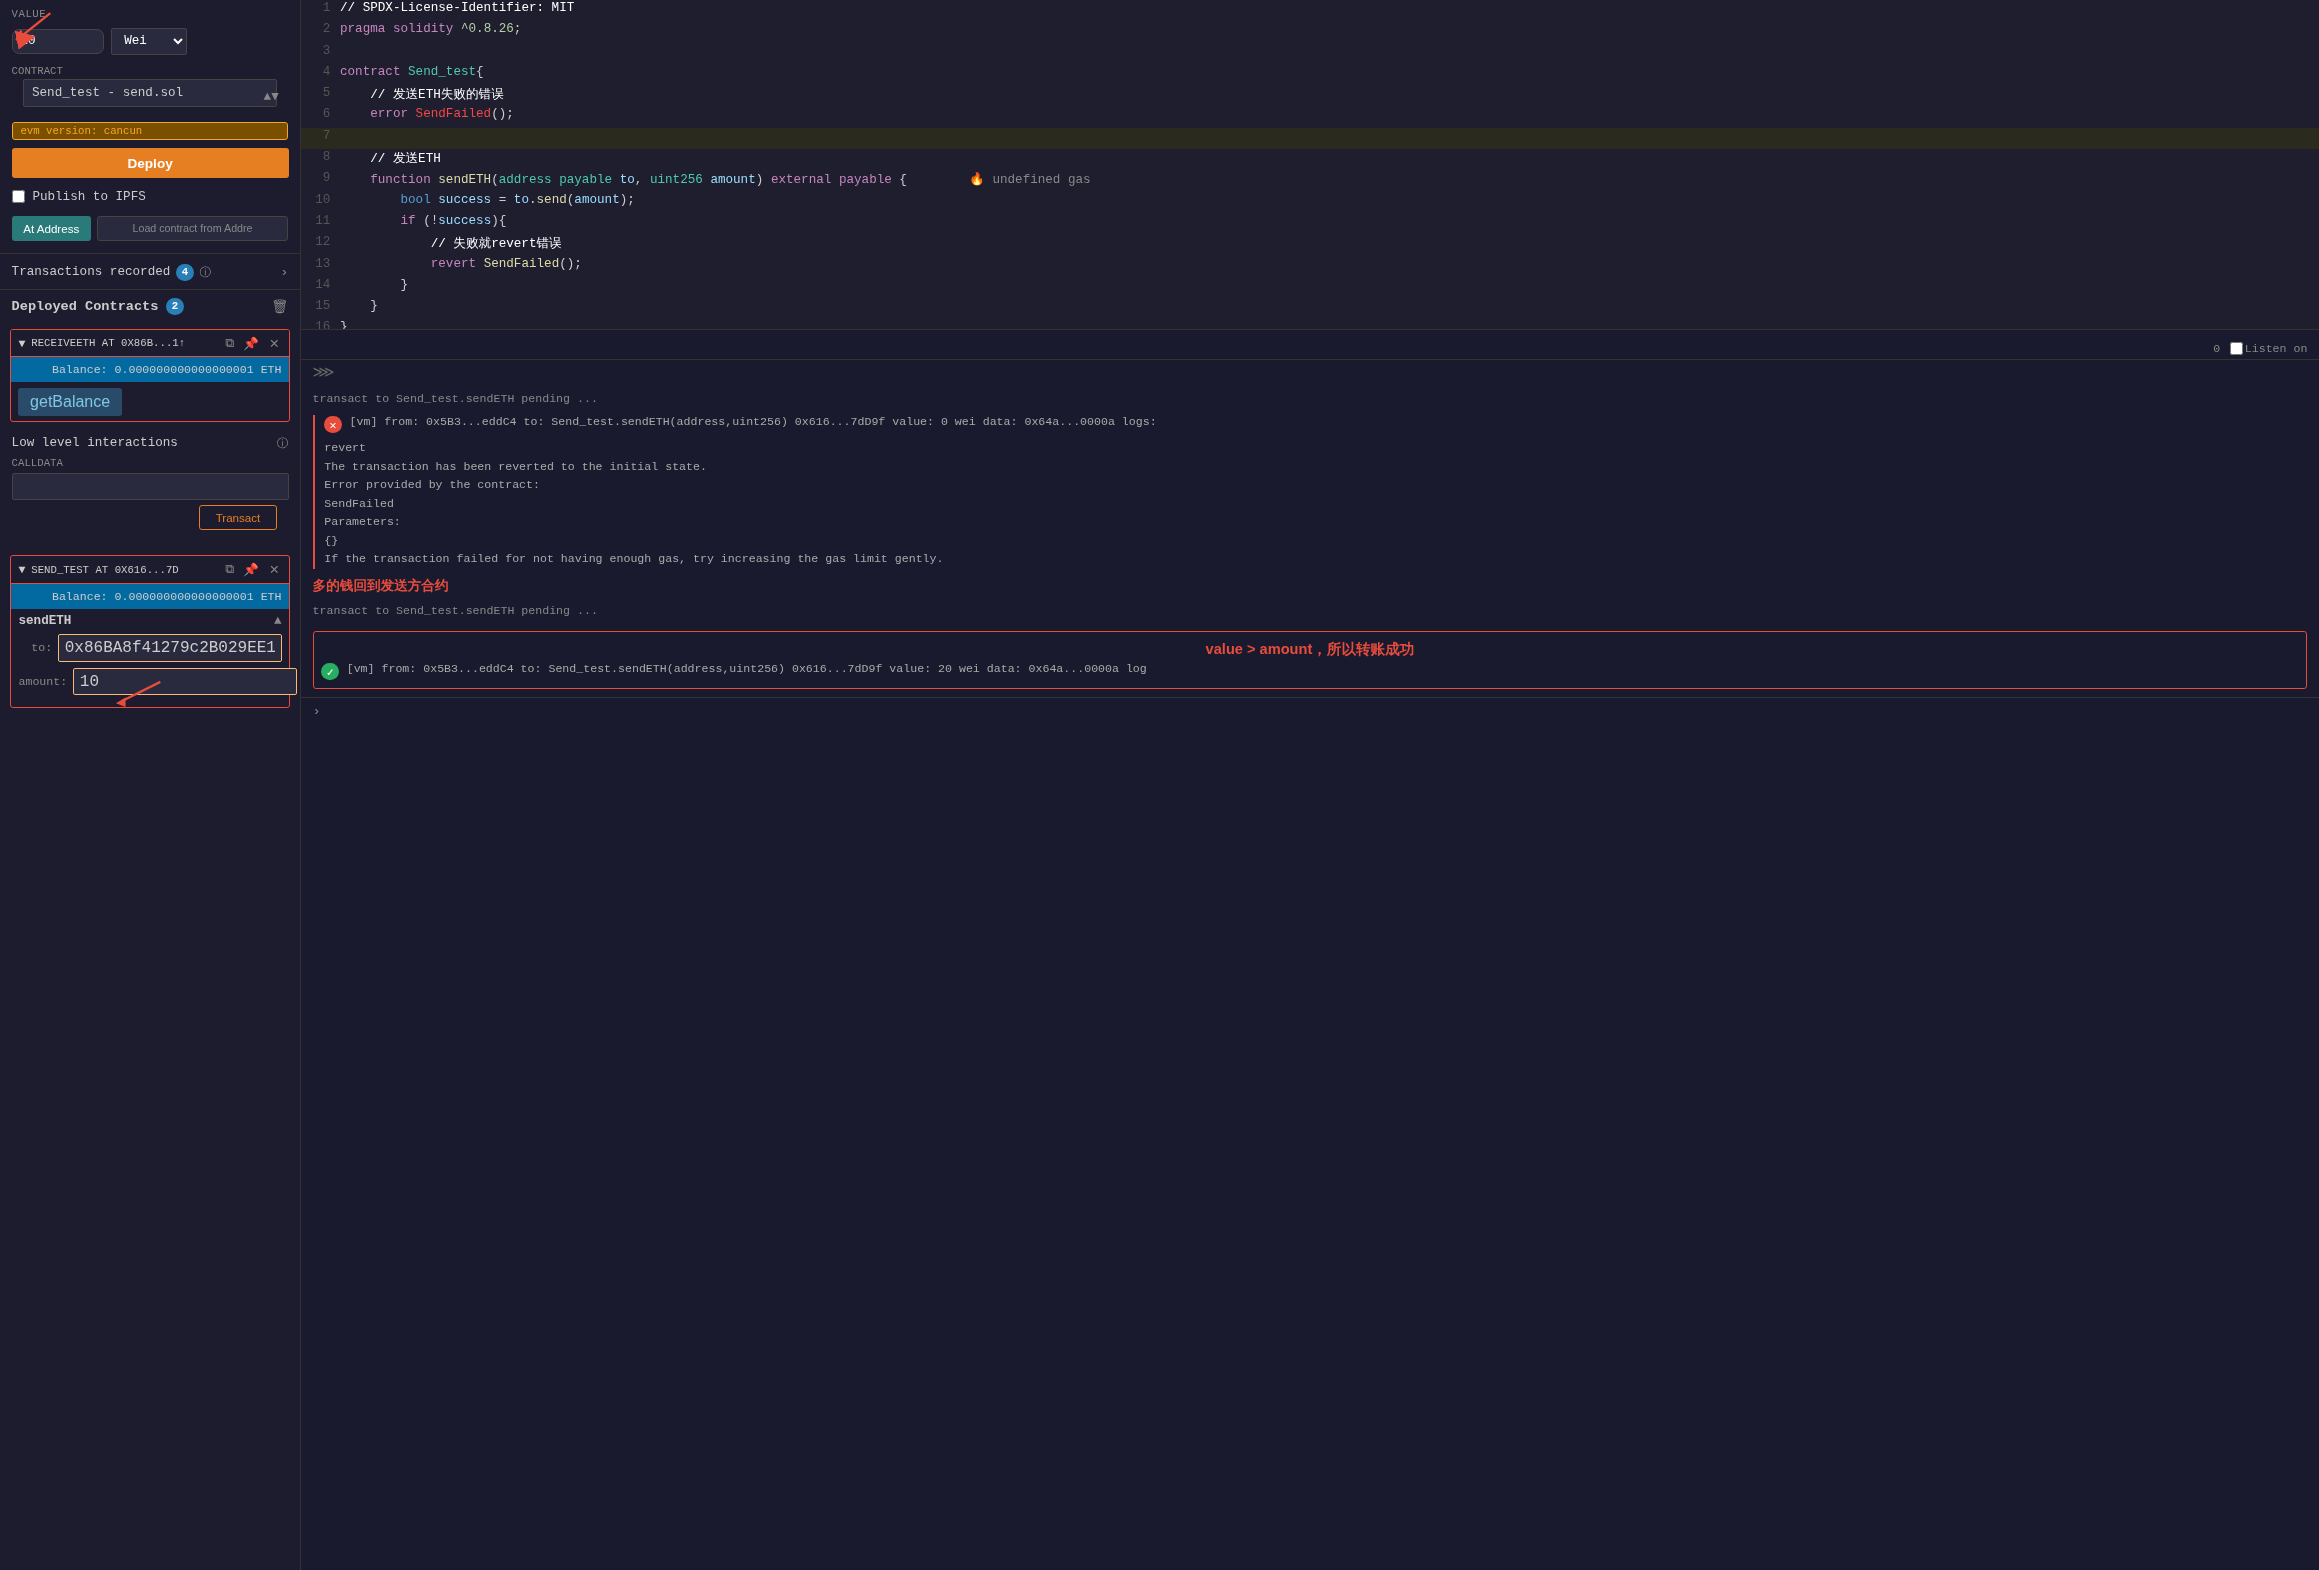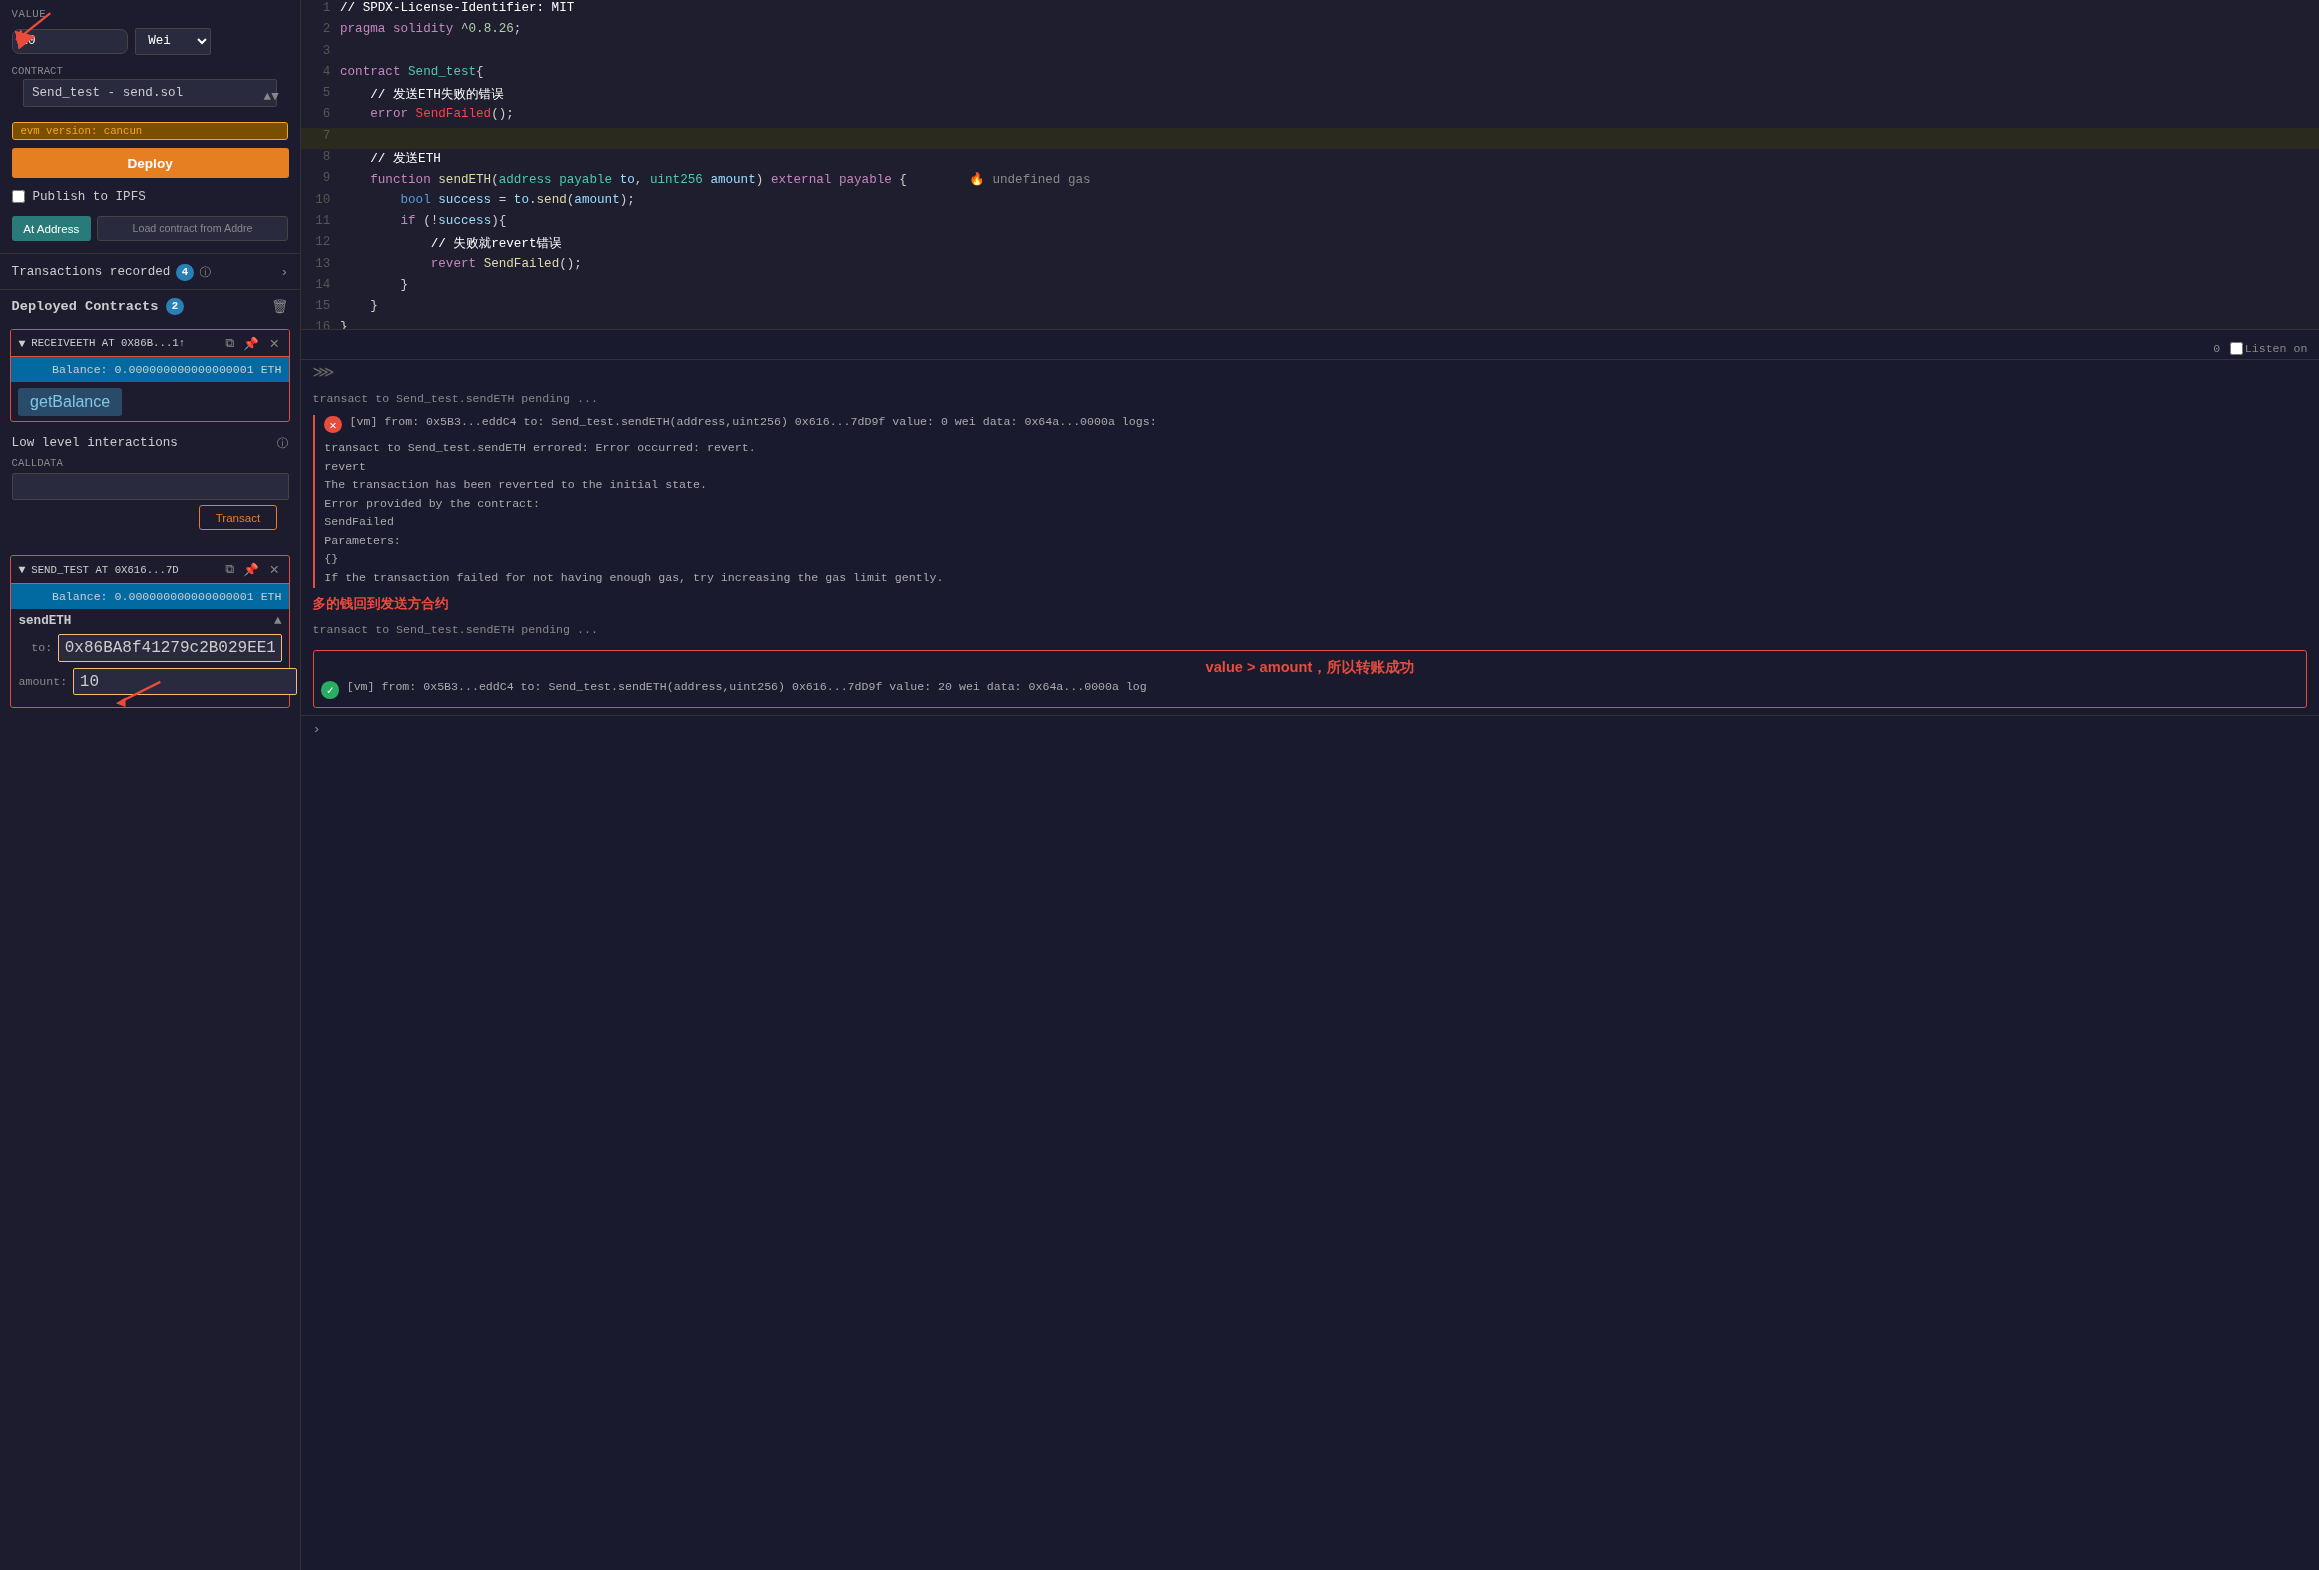--- a/index.html
+++ b/index.html
@@ -40,21 +40,21 @@
       gap: 7.8px;
     }
 
     .value-input {
       background: #2a2a3e;
       border: 1px solid #444;
       color: #fff;
       padding: 4.9px 7.8px;
       font-family: inherit;
       font-size: 12.6px;
-      width: 116px;
+      width: 92px;
       border-radius: 7px;
     }
 
     .wei-select {
       background: #2a2a3e;
       border: 1px solid #444;
       color: #fff;
       padding: 4.9px 7.8px;
       font-family: inherit;
       font-size: 12.6px;
@@ -797,21 +797,20 @@
     <div class="log-entry log-pending">
       <span>transact to Send_test.sendETH pending ...</span>
     </div>
 
     <div class="log-error">
       <div class="log-error-header">
         <div class="error-circle">✕</div>
         <span class="log-text">[vm] from: 0x5B3...eddC4 to: Send_test.sendETH(address,uint256) 0x616...7dD9f value: 0 wei data: 0x64a...0000a logs:</span>
       </div>
       <div class="error-detail">
-        <div>transact to Send_test.sendETH errored: Error occurred: revert.</div>
         <div>revert</div>
         <div>        The transaction has been reverted to the initial state.</div>
         <div>Error provided by the contract:</div>
         <div>SendFailed</div>
         <div>Parameters:</div>
         <div>{}</div>
         <div>If the transaction failed for not having enough gas, try increasing the gas limit gently.</div>
       </div>
     </div>
 

